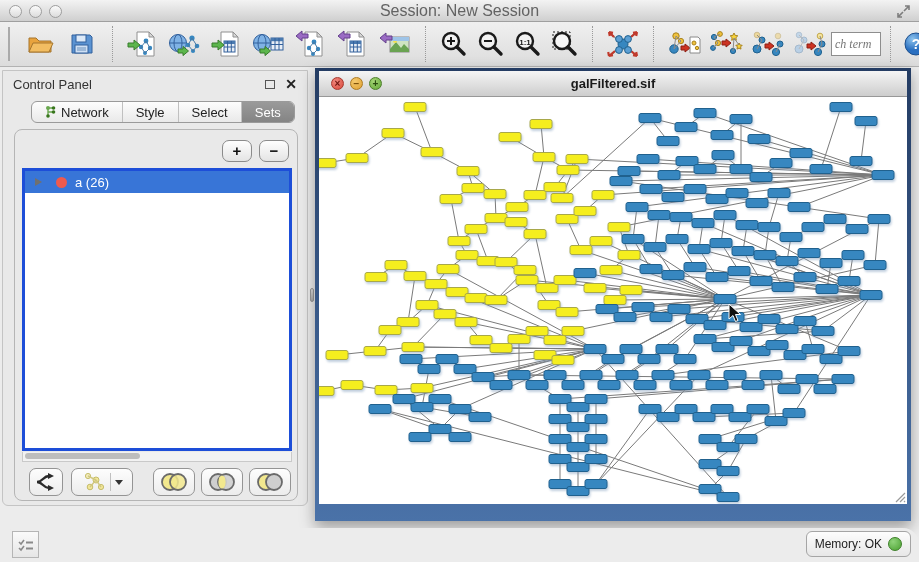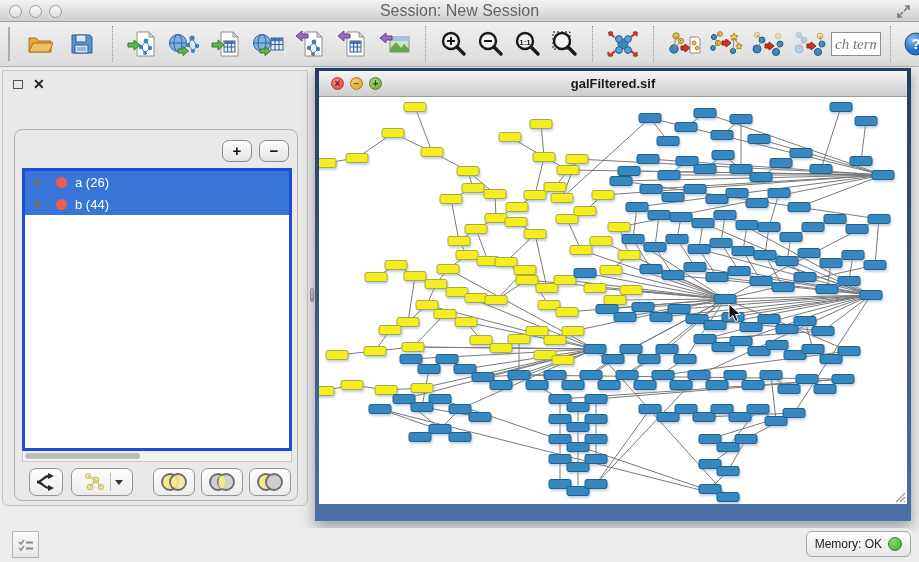--- a/index.html
+++ b/index.html
@@ -19,21 +19,21 @@
   
   .toolbar { position:absolute; left:0; top:22px; width:919px; height:45px;
     background:linear-gradient(#f0f0f0,#dcdcdc); border-bottom:1px solid #b2b2b2;
     display:flex; align-items:center; padding-left:4px; }
   .tb-handle { width:6px; height:34px; border-left:1px solid #aaa; border-right:1px solid #aaa; margin:0 4px; }
   .tb-group { display:flex; align-items:center; padding:0 5px; }
   .tb-sep { width:1px; height:36px; border-left:1px dotted #9a9a9a; margin:0 4px; }
   .tbtn { width:42px; height:38px; display:flex; align-items:center; justify-content:center; cursor:pointer; }
   .tbtn.small { width:37px; }
   .search-box { width:50px; height:24px; border:1px solid #8e8e8e; background:#fff;
-    font-style:italic; font-size:15px; color:#555; padding:0 3px; font-family:"Liberation Serif", serif; }
+    font-style:italic; font-size:12px; color:#555; padding:0 3px; font-family:"Liberation Serif", serif; }
   .help-btn { width:26px; height:26px; margin-left:8px; }
 
   
   .cpanel { position:absolute; left:2px; top:70px; width:306px; height:436px;
     background:#e9e9e9; border:1px solid #c4c4c4; border-radius:0 0 6px 6px; }
   .cp-head { height:26px; display:flex; align-items:center; padding:0 10px; }
   .cp-title { font-size:13px; color:#333; flex:1; }
   .cp-float { width:10px; height:9px; border:1.5px solid #555; margin-right:10px; }
   .cp-close { font-size:14px; font-weight:bold; color:#222; line-height:1; cursor:pointer; }
   .tabs { position:absolute; left:28px; top:30px; height:22px; display:flex;
@@ -344,41 +344,58 @@
           </radialGradient>
         </defs>
       <circle cx="13" cy="13" r="11" fill="url(#hg)" stroke="#1d4f8c"></circle>
       <text x="13" y="18" font-size="14" font-weight="bold" text-anchor="middle" fill="#fff" font-family="Liberation Sans, sans-serif">?</text>
     </svg>
   </div>
 </div>
 
 <div class="cpanel">
   <div class="cp-head">
+    <div class="cp-title">Control Panel</div>
     <div class="cp-float"></div>
     <div class="cp-close">✕</div>
   </div>
 
+  <div class="tabs">
+    <div class="tab">
+      <svg width="11" height="14" viewBox="0 0 11 14">
+        <path d="M3 3 L3 11 M3 7 L8 7 M3 3 L8 3" stroke="#6aa84f" stroke-width="1.4" fill="none"></path>
+        <circle cx="3" cy="3" r="2" fill="#6aa84f"></circle>
+          <circle cx="8.5" cy="3" r="1.8" fill="#38761d"></circle>
+        <circle cx="8.5" cy="7" r="1.8" fill="#38761d"></circle>
+          <circle cx="3" cy="11" r="1.8" fill="#38761d"></circle>
+      </svg>
+      <span>Network</span>
+    </div>
+    <div class="tab">
+      <span>Style</span>
+    </div>
+    <div class="tab">
+      <span>Select</span>
+    </div>
+    <div class="tab active">
+      <span>Sets</span>
+    </div>
+  </div>
 
   <div class="cp-box">
     <div class="pm-row">
       <div class="pm-btn">+</div>
       <div class="pm-btn">−</div>
     </div>
 
     <div class="set-list">
       <div class="set-row">
         <div class="tri"></div>
         <div class="reddot"></div>
         <span>a (26)</span>
-      </div>
-      <div class="set-row">
-        <div class="tri"></div>
-        <div class="reddot"></div>
-        <span>b (44)</span>
       </div>
     </div>
     <div class="hscroll">
       <div class="hthumb"></div>
     </div>
 
     <div class="cp-btns">
       <div class="cbtn w1">
         <svg width="22" height="20" viewBox="0 0 22 20">
           <path d="M2 10 C8 10 8 4 14 4 M2 10 C8 10 8 16 14 16" stroke="#2b2b2b" stroke-width="2.4" fill="none"></path>

